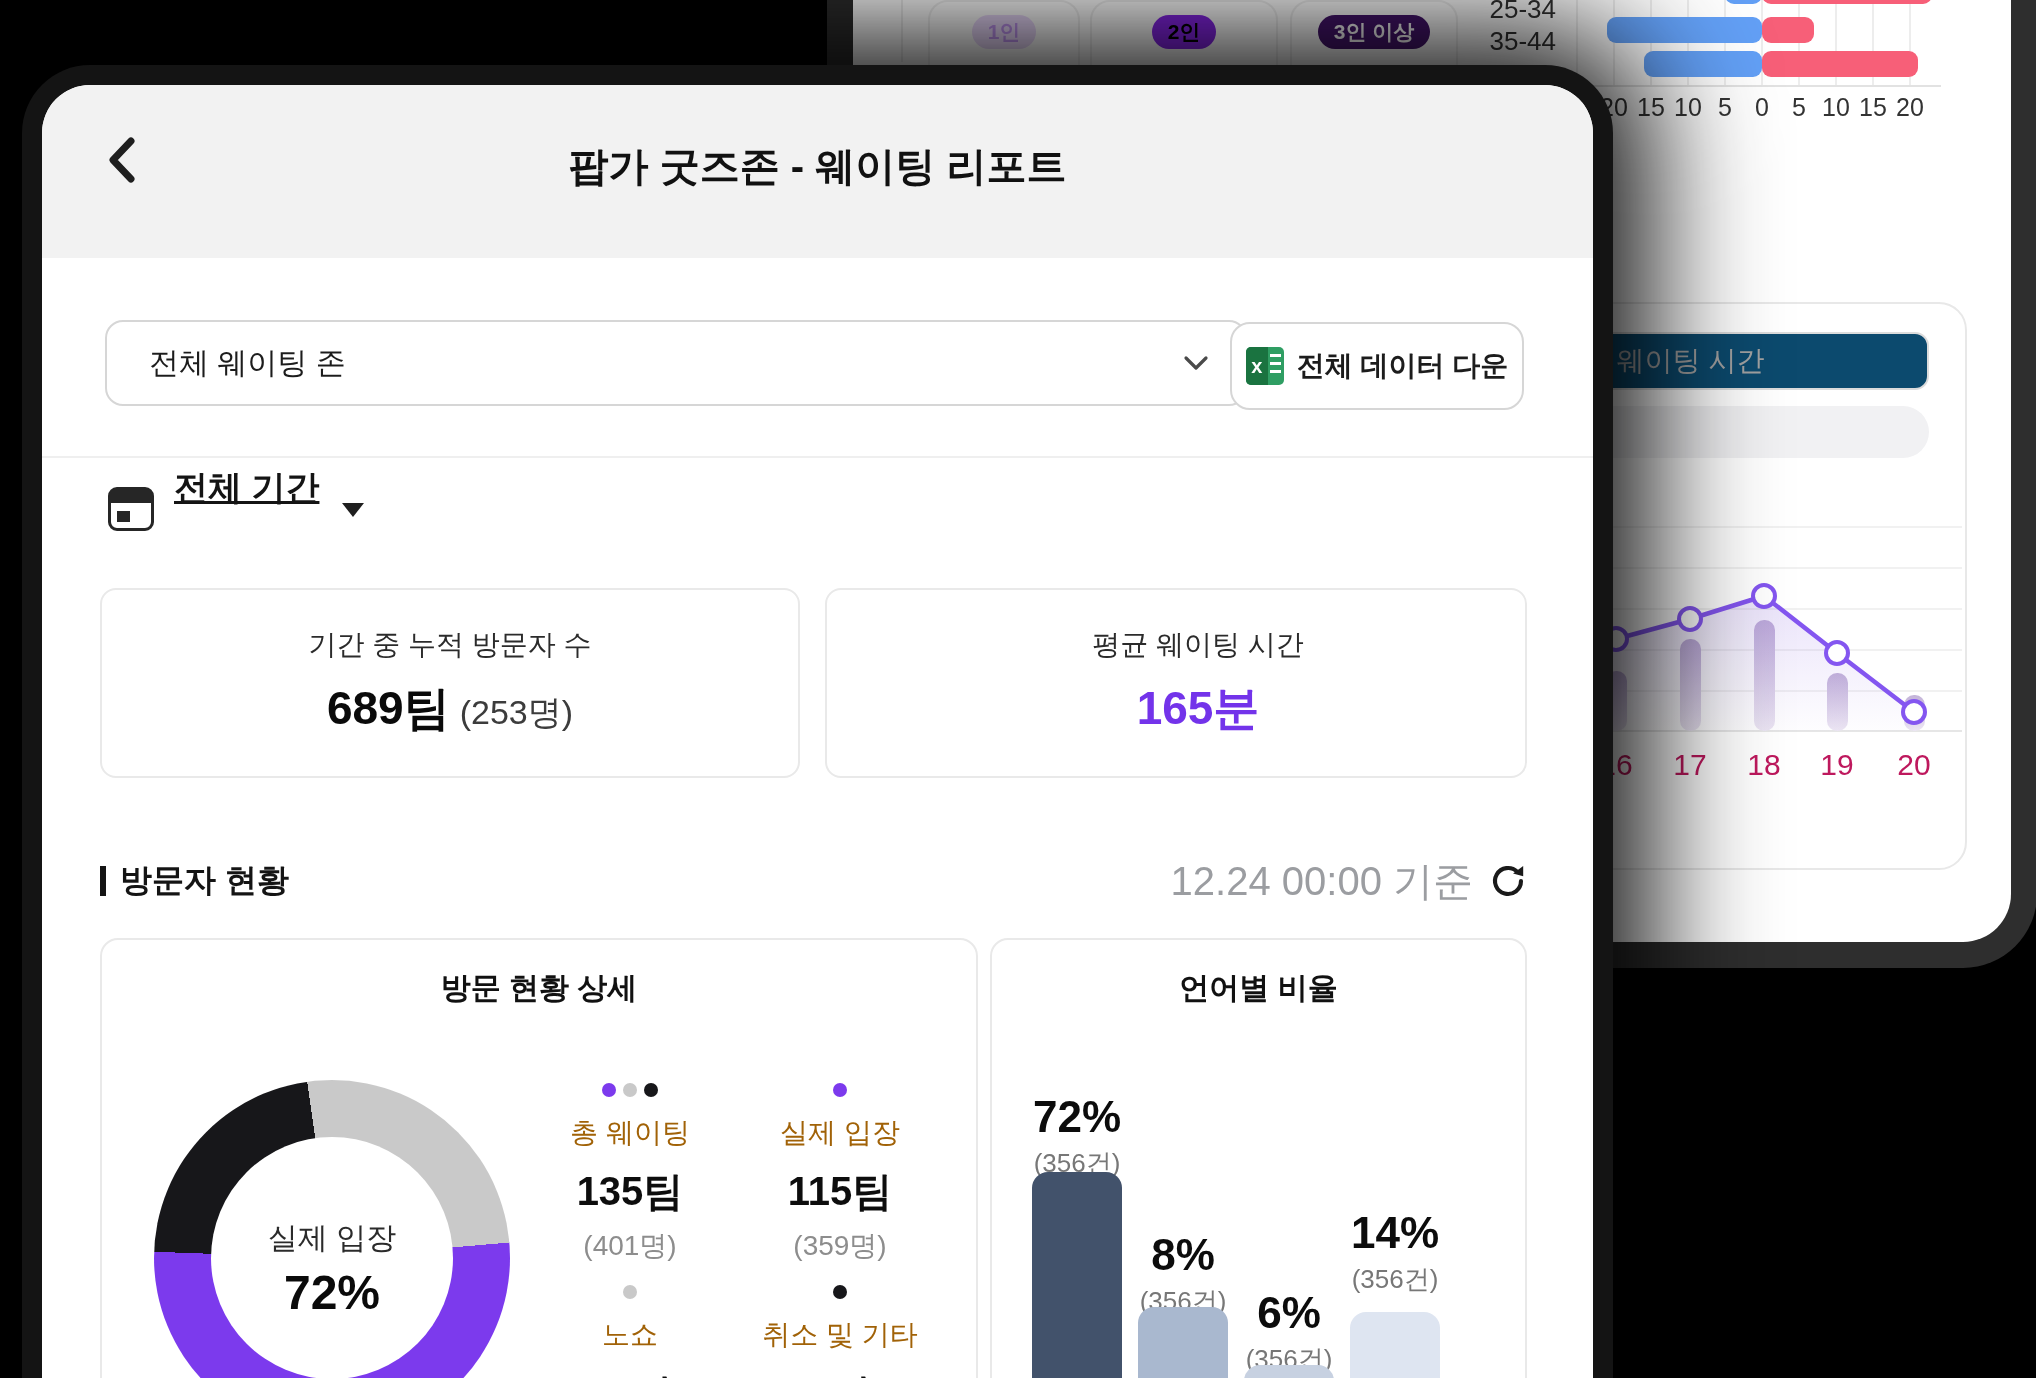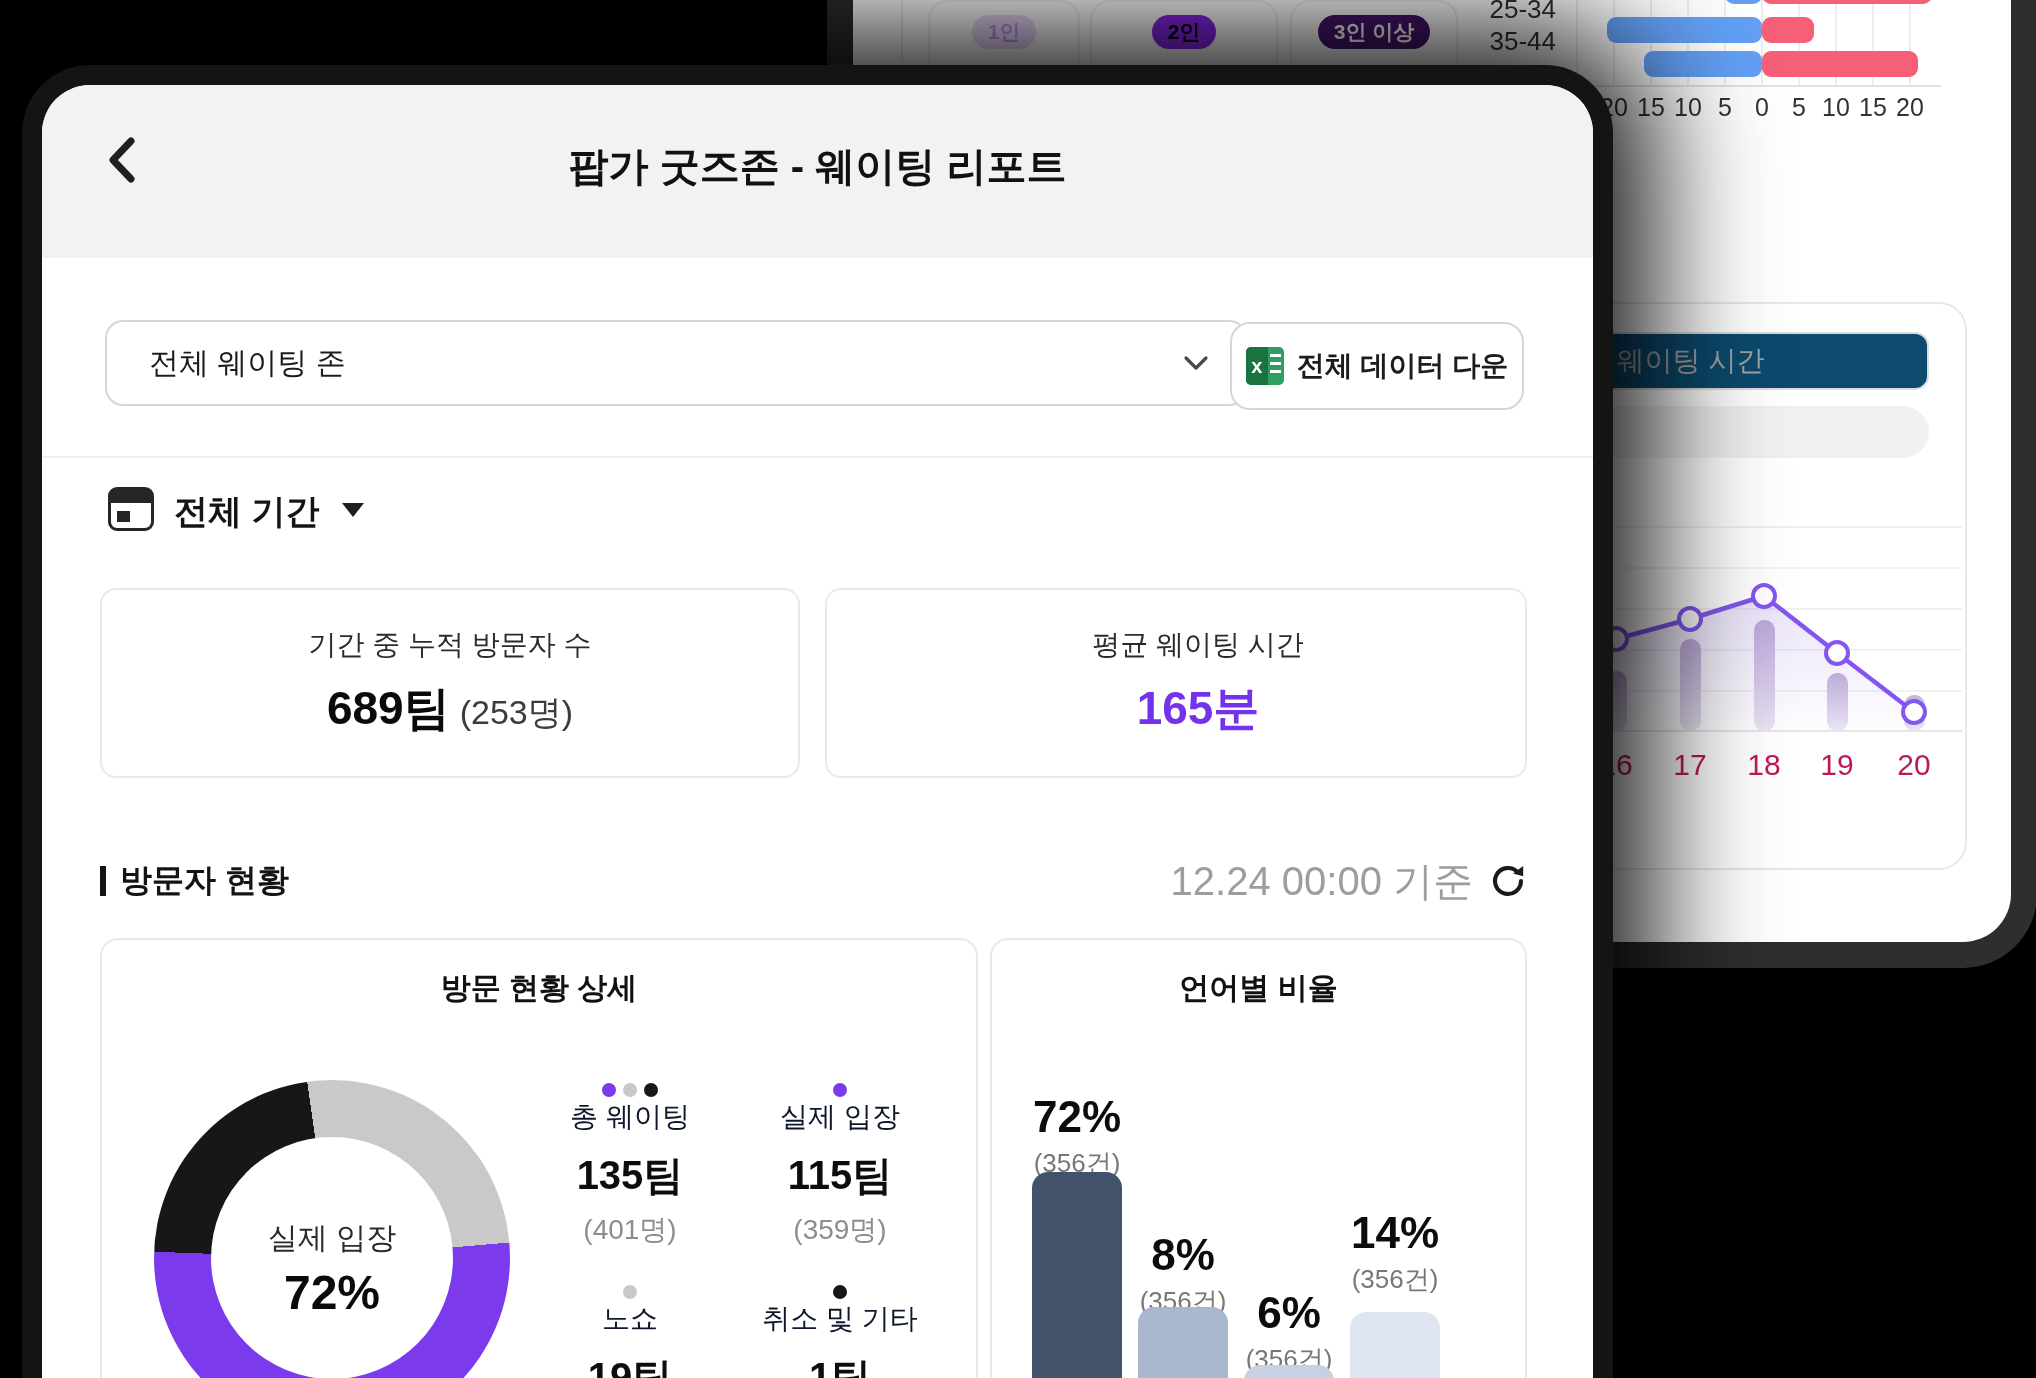--- a/index.html
+++ b/index.html
@@ -42,21 +42,21 @@
   .xls .lx{position:absolute;left:0;top:0;width:22px;height:38px;background:#1a7340;color:#fff;font-weight:700;font-size:20px;
     display:flex;align-items:center;justify-content:center;}
   .xls .lines{position:absolute;right:3px;top:7px;width:11px;height:24px;
     background:repeating-linear-gradient(#fff 0 3px,#2f9e63 3px 8px);}
 
   #divider{position:absolute;left:0;top:371px;width:100%;height:2px;background:#efefef;}
 
   #calendar-icon{position:absolute;left:66px;top:402px;width:46px;height:44px;border:3px solid #262626;border-radius:9px;background:#fff;}
   #calendar-icon .band{position:absolute;left:0;top:0;width:100%;height:13px;background:#262626;}
   #calendar-icon .sq{position:absolute;left:6px;bottom:6px;width:13px;height:11px;background:#262626;}
-  #period-label{position:absolute;left:132px;top:404px;font-size:34px;font-weight:700;color:#141414;}
+  #period-label{position:absolute;left:132px;top:380px;font-size:34px;font-weight:700;color:#141414;text-decoration:underline;}
   #period-caret{position:absolute;left:300px;top:418px;width:0;height:0;border-left:11px solid transparent;
     border-right:11px solid transparent;border-top:14px solid #1f1f1f;}
 
   .stat-card{position:absolute;top:503px;height:190px;border:2px solid #e9e9e9;border-radius:16px;background:#fff;
     display:flex;flex-direction:column;align-items:center;justify-content:center;gap:14px;}
   .stat-label{font-size:28px;color:#2b2b2b;}
   .stat-value-row{display:flex;align-items:baseline;gap:10px;}
   .stat-value{font-size:46px;font-weight:700;color:#0a0a0a;}
   .stat-sub{font-size:34px;color:#3c3c3c;}
   .stat-value.purple{color:#7333ea;}
@@ -75,21 +75,21 @@
     background:conic-gradient(#c9c9c9 0deg 85deg,#7c3aed 85deg 272deg,#17171a 272deg 352deg,#c9c9c9 352deg 360deg);}
   #donut::after{content:"";position:absolute;inset:57px;background:#fff;border-radius:50%;}
   #donut-center{position:absolute;left:52px;top:278px;width:356px;text-align:center;z-index:3;}
   #donut-center .lbl{font-size:30px;color:#2b2b2b;}
   #donut-center .val{font-size:48px;font-weight:700;color:#0a0a0a;margin-top:6px;}
 
   .legend-block{position:absolute;width:220px;display:flex;flex-direction:column;align-items:center;}
   .dots{display:flex;gap:7px;align-items:center;height:16px;}
   .dot{width:14px;height:14px;border-radius:50%;}
   .dot.purple{background:#7c3aed}.dot.gray{background:#c9c9c9}.dot.black{background:#17171a}
-  .legend-label{margin-top:0;font-size:28px;color:#0f172a;}
+  .legend-label{margin-top:16px;font-size:28px;color:#a16207;}
   .legend-value{margin-top:12px;font-size:40px;font-weight:700;color:#0d0d0d;}
   .legend-sub{margin-top:8px;font-size:28px;color:#8d8d8d;}
 
   .lang-bar{position:absolute;border-radius:16px 16px 0 0;}
   .lang-lblgrp{position:absolute;width:120px;text-align:center;}
   .lang-pct{font-size:44px;font-weight:700;color:#0c0c0c;}
   .lang-cnt{font-size:26px;color:#777;margin-top:4px;}
 </style>
 </head>
 <body>

